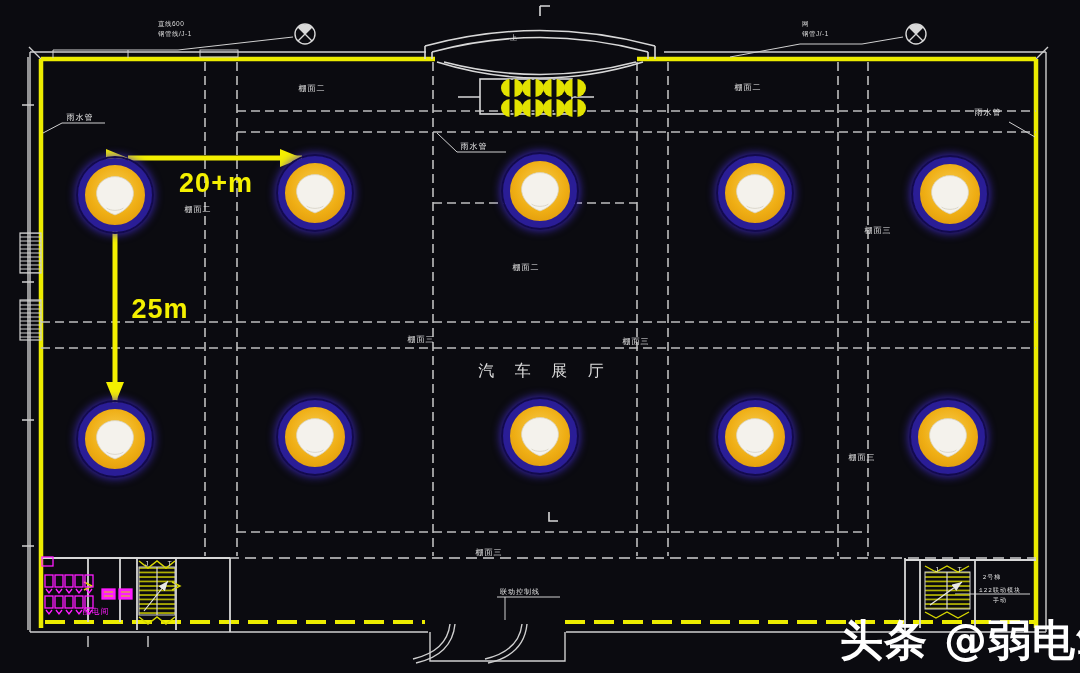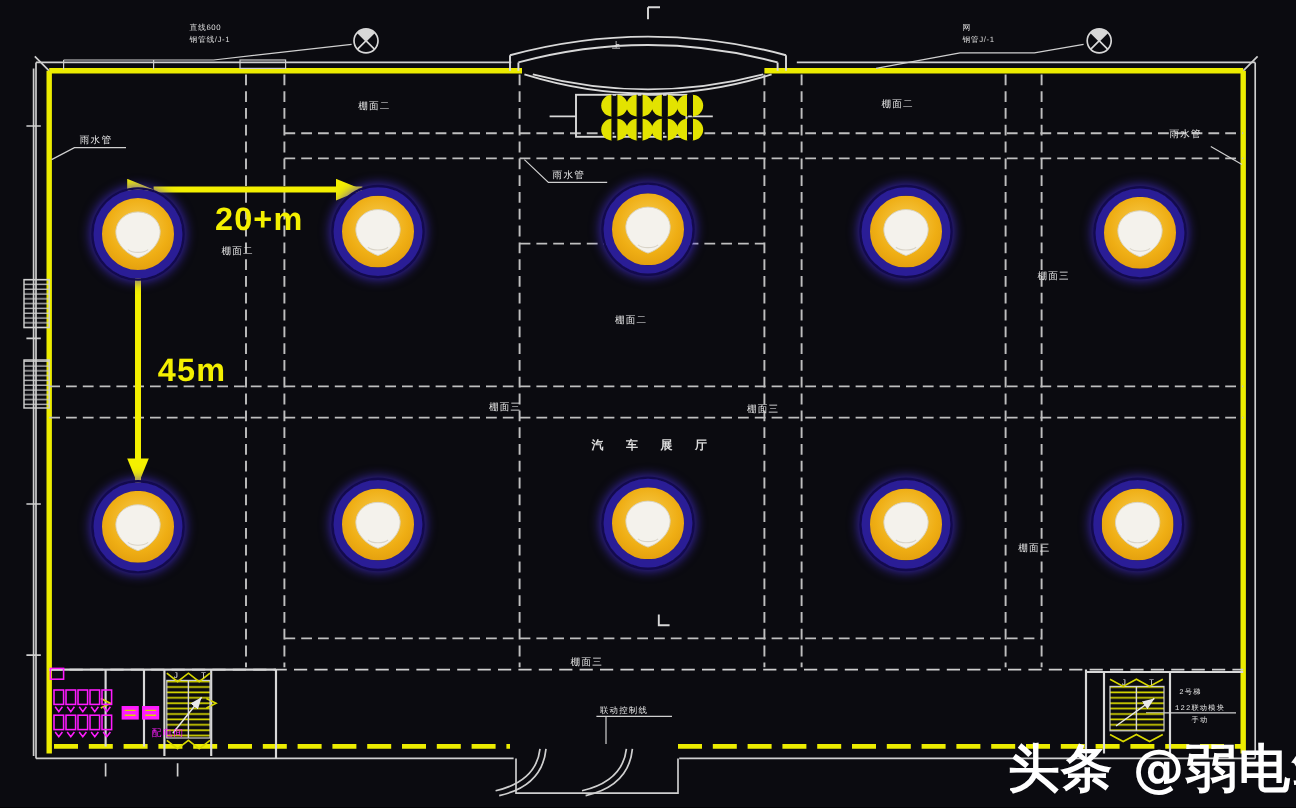--- a/index.html
+++ b/index.html
@@ -10,22 +10,22 @@
               white-space:nowrap;letter-spacing:1px;font-family:Liberation Mono, monospace;}
   .ap{position:absolute;width:60px;height:60px;border-radius:50%;border:7px solid #2a1d96;
       transform:translate(-50%,-50%);display:flex;align-items:center;justify-content:center;
       background:radial-gradient(circle at 50% 42%,#f8cf55 0%,#efae14 55%,#d99208 100%);
       box-shadow:0 0 0 2px #130a4e,0 0 9px 3px rgba(70,45,215,.75);}
   .ap svg{position:static;width:46px;height:46px;}
   .dim-label{position:absolute;transform:translate(-50%,-50%);font-weight:bold;font-size:27px;
              color:#f4f000;letter-spacing:1px;}
   .annot{position:absolute;font-size:6.5px;line-height:1.5;color:#dcdcdc;letter-spacing:.5px;}
   .annot span{display:block;}
-  #hall-label{position:absolute;transform:translate(-50%,-50%);font-size:10px;color:#ddd;
-              letter-spacing:8px;white-space:nowrap;font-weight:bold;}
+  #hall-label{position:absolute;transform:translate(-50%,-50%);font-size:16px;color:#ddd;
+              letter-spacing:8px;white-space:nowrap;}
   #watermark{position:absolute;left:840px;top:612px;font-weight:bold;font-size:43px;color:#ffffff;
              font-family:"DejaVu Sans","Liberation Sans",sans-serif;white-space:nowrap;letter-spacing:1px;}
 </style>
 </head>
 <body>
 
 <div id="canvas">
 
   <svg width="1080" height="673" viewBox="0 0 1080 673">
     <defs>
@@ -183,21 +183,21 @@
       <span class="plan-label" style="left: 489px; top: 552px;">棚面三</span>
       <span class="plan-label" style="left: 520px; top: 592px; font-size: 7px;">联动控制线</span>
       <span class="plan-label" style="left: 992px; top: 577px; font-size: 6px;">2号梯</span>
       <span class="plan-label" style="left: 1000px; top: 590px; font-size: 6px;">122联动模块</span>
       <span class="plan-label" style="left: 1000px; top: 600px; font-size: 6px;">手动</span>
       <span class="plan-label" style="left: 147px; top: 564px; font-size: 7px;">J</span>
       <span class="plan-label" style="left: 170px; top: 564px; font-size: 7px;">T</span>
       <span class="plan-label" style="left: 937px; top: 570px; font-size: 7px;">J</span>
       <span class="plan-label" style="left: 960px; top: 570px; font-size: 7px;">T</span>
       <span class="plan-label" style="left: 514px; top: 38px; font-size: 7px;">上</span>
-      <span class="plan-label" style="left: 96px; top: 611px; font-size: 8px; color: rgb(255, 28, 255); margin-left: 44px;">配电间</span>
+      <span class="plan-label" style="left: 96px; top: 611px; font-size: 8px; color: rgb(255, 28, 255);">配电间</span>
     </div>
 
   <div id="ap-layer">
       <div class="ap" style="left: 115px; top: 195px;">
         <svg viewBox="0 0 60 60">
           <path d="M30 6 C43 6 53 15 54 26 C55 38 45 51 30 56 C15 51 5 38 6 26 C7 15 17 6 30 6 Z" fill="#f4f2ec" stroke="#d8d2c2" stroke-width="1"></path>
           <path d="M19 47 C24 51 36 51 41 47" fill="none" stroke="#d9d4c8" stroke-width="1.2"></path>
         </svg>
       </div>
       <div class="ap" style="left: 315px; top: 193px;">
@@ -252,21 +252,21 @@
         <svg viewBox="0 0 60 60">
           <path d="M30 6 C43 6 53 15 54 26 C55 38 45 51 30 56 C15 51 5 38 6 26 C7 15 17 6 30 6 Z" fill="#f4f2ec" stroke="#d8d2c2" stroke-width="1"></path>
           <path d="M19 47 C24 51 36 51 41 47" fill="none" stroke="#d9d4c8" stroke-width="1.2"></path>
         </svg>
       </div>
     </div>
 
   <div id="hall-label" style="left:545px;top:371px;">汽 车 展 厅</div>
 
   <div class="dim-label" style="left:216px;top:183px;">20+m</div>
-  <div class="dim-label" style="left:160px;top:309px;">45m</div>
+  <div class="dim-label" style="left:160px;top:309px;">25m</div>
 
   <div class="annot" style="left:158px;top:19px;">
     <span>直线600</span>
     <span>钢管线/J-1</span>
   </div>
   <div class="annot" style="left:802px;top:19px;">
     <span>网</span>
     <span>钢管J/-1</span>
   </div>
 

